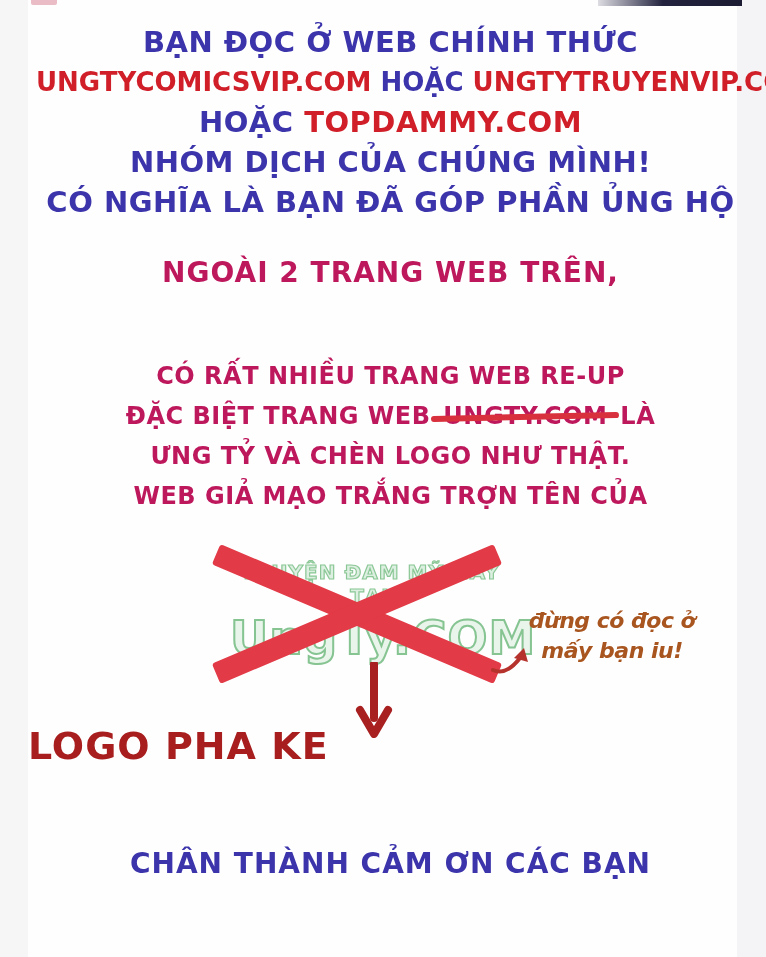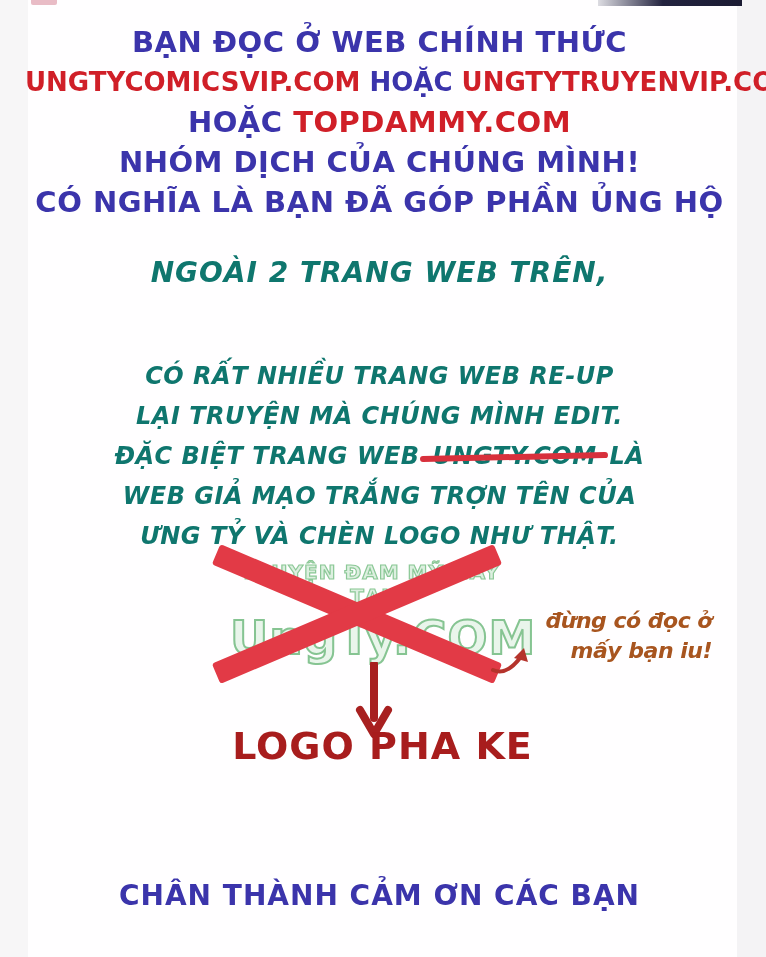--- a/index.html
+++ b/index.html
@@ -8,25 +8,25 @@
 
   .page { position: absolute; inset: 0; background: #fffeff; }
 
   
   .edge-left  { position: absolute; left: 0; top: 0; width: 28px; height: 957px; background: #f7f6f7; }
   .edge-right { position: absolute; right: 0; top: 0; width: 29px; height: 957px; background: #f4f3f5; }
   .remnant-pink { position: absolute; left: 31px; top: 0; width: 26px; height: 5px; background: #e9bcc6; border-radius: 0 0 2px 2px; }
   .remnant-navy { position: absolute; left: 598px; top: 0; width: 144px; height: 6px;
                   background: linear-gradient(to right, rgba(120,120,140,0.25), #23233f 45%, #1b1b33); }
 
-  .txt { position: absolute; left: 25px; width: 709px; text-align: center; font-weight: bold; white-space: nowrap; }
+  .txt { position: absolute; left: 36px; width: 709px; text-align: center; font-weight: bold; white-space: nowrap; }
   .line { white-space: nowrap; }
 
   .blue   { color: #3b34ab; }
-  .navy   { color: #0f766e; font-style: italic; }
+  .navy   { color: #be185d; }
   .red    { color: #d01f28; margin-top: 32px; }
 
   .top-notice { top: 22px; font-size: 29px; line-height: 40px; letter-spacing: 0.5px; }
   .sites-line { font-size: 26px; letter-spacing: 0px; }
 
   .warning-a { top: 253px; font-size: 28px; line-height: 40px; letter-spacing: 1px; }
   .warning-b { top: 356px; font-size: 24px; line-height: 40px; letter-spacing: 0.5px; }
 
   .struck { position: relative; display: inline-block; padding: 0 4px; }
   .struck::after { content: ""; position: absolute; left: -8px; right: -8px; top: 46%; height: 6px;
@@ -42,28 +42,28 @@
   
   .cross { position: absolute; left: 212px; top: 550px; width: 290px; height: 128px; }
   .cross .bar { position: absolute; left: -8px; top: 53px; width: 306px; height: 22px; background: #e23a46; border-radius: 3px; }
   .cross .bar1 { transform: rotate(23deg); }
   .cross .bar2 { transform: rotate(-23deg); }
 
   .curved-arrow { position: absolute; left: 490px; top: 640px; }
 
   .down-arrow { position: absolute; left: 352px; top: 662px; }
 
-  .fake-label { position: absolute; left: 28px; width: 709px; top: 724px; text-align: center;
+  .fake-label { position: absolute; left: 28px; width: 709px; top: 724px; text-align: left;
                 font-weight: bold; font-size: 38px; color: #a81d1d; letter-spacing: 1px; }
 
-  .hand-note { position: absolute; left: 512px; top: 606px; width: 200px; text-align: right;
+  .hand-note { position: absolute; left: 512px; top: 606px; width: 200px; text-align: center;
                font-weight: bold; font-style: italic; font-size: 22px; line-height: 30px;
                color: #a8551f; letter-spacing: -0.5px; }
 
-  .thanks { top: 843px; font-size: 28px; line-height: 41px; letter-spacing: 1px; margin-top: 32px; }
+  .thanks { top: 843px; font-size: 28px; line-height: 41px; letter-spacing: 1px; }
 </style>
 </head>
 <body>
 
 <div class="page">
 
   <div class="edge-left"></div>
   <div class="edge-right"></div>
   <div class="remnant-pink"></div>
   <div class="remnant-navy"></div>
@@ -75,24 +75,23 @@
     <div class="line blue">NHÓM DỊCH CỦA CHÚNG MÌNH!</div>
     <div class="line blue">CÓ NGHĨA LÀ BẠN ĐÃ GÓP PHẦN ỦNG HỘ</div>
   </div>
 
   <div class="txt warning-a navy">
     <div class="line">NGOÀI 2 TRANG WEB TRÊN,</div>
   </div>
 
   <div class="txt warning-b navy">
     <div class="line">CÓ RẤT NHIỀU TRANG WEB RE-UP</div>
-    <div class="line">LẠI TRUYỆN MÀ CHÚNG MÌNH EDIT.</div>
     <div class="line"><span>ĐẶC BIỆT TRANG WEB </span><span class="struck">UNGTY.COM</span><span> LÀ</span></div>
+    <div class="line">ƯNG TỶ VÀ CHÈN LOGO NHƯ THẬT.</div>
     <div class="line">WEB GIẢ MẠO TRẮNG TRỢN TÊN CỦA</div>
-    <div class="line">ƯNG TỶ VÀ CHÈN LOGO NHƯ THẬT.</div>
   </div>
 
   <div class="logo-block">
     <div class="logo-tagline">TRUYỆN ĐAM MỸ HAY TẠI</div>
     <div class="logo-site">UngTy.COM</div>
   </div>
 
   <div class="cross">
     <div class="bar bar1"></div>
     <div class="bar bar2"></div>

